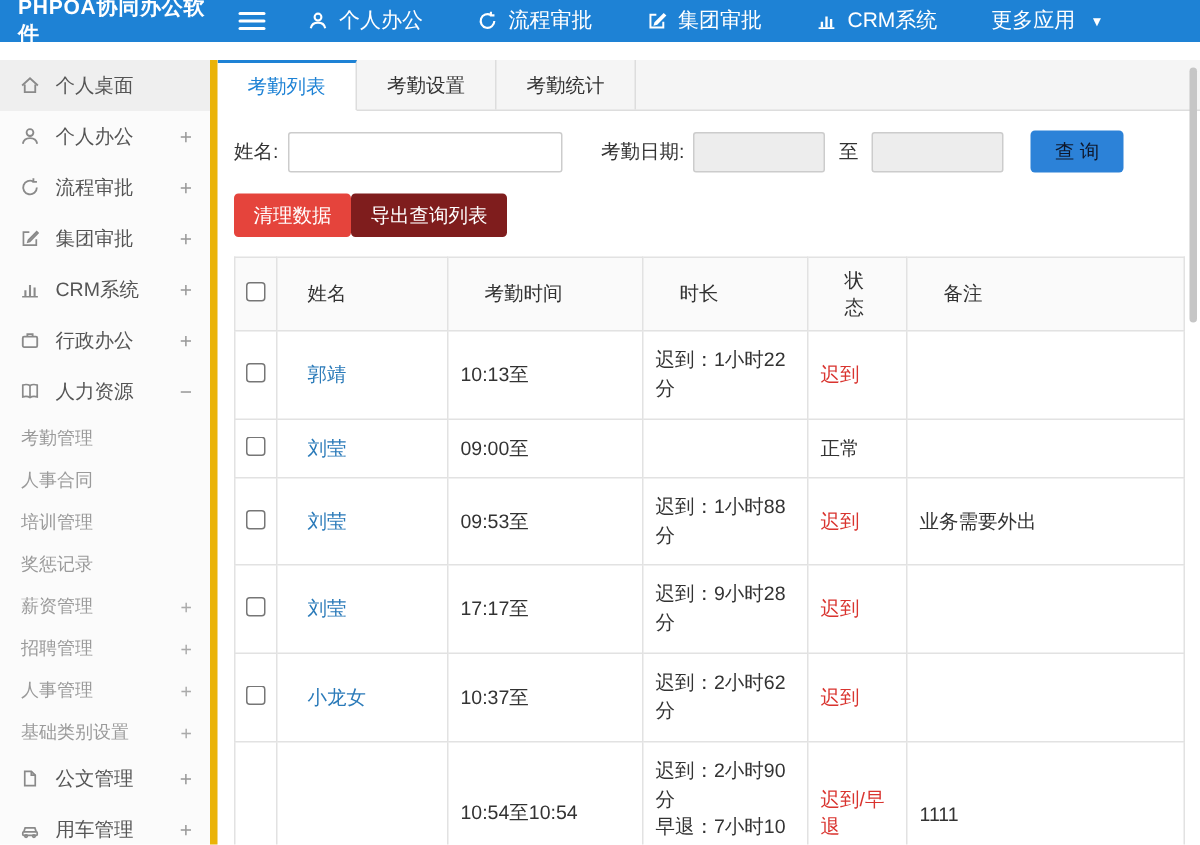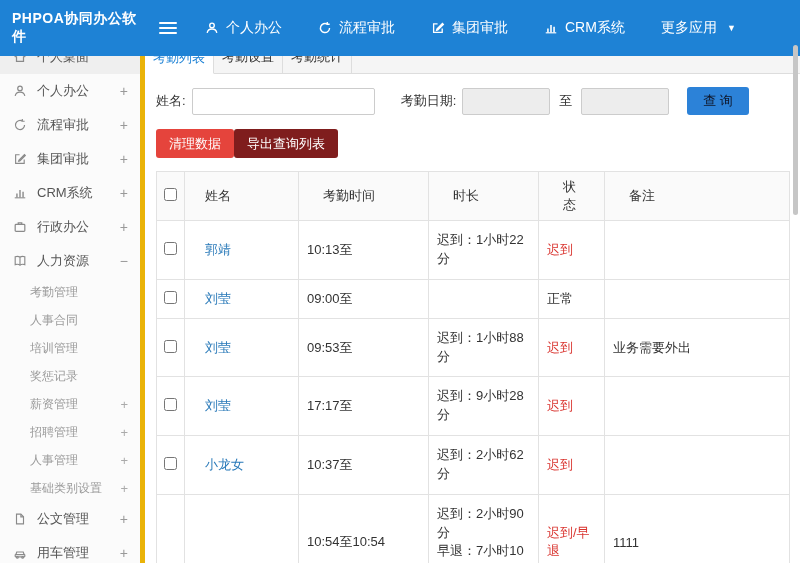--- a/index.html
+++ b/index.html
@@ -1,43 +1,43 @@
 <!DOCTYPE html>
 <html><head>
 <meta charset="utf-8">
 <style>
   * { margin:0; padding:0; box-sizing:border-box; }
   html,body { width:800px; height:563px; overflow:hidden; background:#fff;
     font-family:"Liberation Sans","DejaVu Sans",sans-serif; }
 
   
-  .topbar { height:56px; background:#1e82d5; display:flex; align-items:center; position:relative; z-index:5; }
+  .topbar { height:28px; background:#1e82d5; display:flex; align-items:center; position:relative; z-index:5; }
   .brand { width:145px; min-width:145px; padding-left:12px; color:#fff; font-size:14px; font-weight:bold; letter-spacing:0.5px; }
   .hamburger { margin:0 28px 0 14px; cursor:pointer; display:inline-block; width:18px; }
   .hamburger .bar { display:block; width:18px; height:2px; background:#fff; margin:3px 0; border-radius:1px; }
   .topmenu { display:flex; align-items:center; gap:36px; color:#fff; font-size:14px; }
   .topmenu-item { display:flex; align-items:center; gap:7px; cursor:pointer; white-space:nowrap; }
   .topmenu-item .ticon { display:inline-flex; color:#fff; }
   .caret { font-size:9px; margin-left:3px; }
 
   
   .sidebar { position:absolute; top:40px; left:0; bottom:0; width:145px; background:#fbfbfb;
     border-right:5px solid #eab308; font-size:13px; color:#555; overflow:hidden; z-index:4; }
   .side-item { height:34px; display:flex; align-items:center; padding:0 12px; cursor:pointer; }
   .side-item.active { background:#efefef; }
   .sicon { width:16px; height:16px; margin-right:9px; color:#8a8a8a; display:inline-flex; align-items:center; justify-content:center; }
   .side-item .suffix { margin-left:auto; color:#999; font-size:14px; }
-  .side-sub-item { height:28px; display:flex; align-items:center; padding:0 12px 0 30px; color:#9a9a9a; font-size:12px; cursor:pointer; }
+  .side-sub-item { height:28px; display:flex; align-items:center; padding:0 12px 0 14px; color:#9a9a9a; font-size:12px; cursor:pointer; }
   .side-sub-item .suffix { margin-left:auto; color:#aaa; font-size:13px; }
 
   
   .main { position:absolute; top:40px; left:145px; right:0; bottom:0; background:#fff; overflow:hidden; }
 
   .tabbar { height:34px; background:#f5f5f5; border-bottom:1px solid #ddd; display:flex; }
-  .tab { padding:0 8px; line-height:34px; font-size:13px; color:#333; border-right:1px solid #ddd; cursor:pointer; }
+  .tab { padding:0 20px; line-height:34px; font-size:13px; color:#333; border-right:1px solid #ddd; cursor:pointer; }
   .tab.active { background:#fff; color:#1e82d5; border-top:2px solid #1e82d5; line-height:31px; margin-bottom:-1px; border-bottom:1px solid #fff; }
 
   .filter { display:flex; align-items:center; padding:13px 10px 11px 11px; font-size:13px; color:#333; }
   .lbl { margin-right:6px; white-space:nowrap; }
   .input-name { width:183px; height:27px; border:1px solid #ccc; border-radius:2px; padding:0 6px; font-size:13px; }
   .date-label { margin-left:26px; }
   .input-date { width:88px; height:27px; border:1px solid #ccc; background:#ededed; border-radius:2px; padding:0 6px; font-size:13px; }
   .to { margin:0 9px; }
   .btn-search { margin-left:18px; background:#2c82d8; color:#0f172a; border:none; border-radius:3px; height:28px; padding:0 16px; font-size:13px; cursor:pointer; white-space:nowrap;text-align:right; }
 

